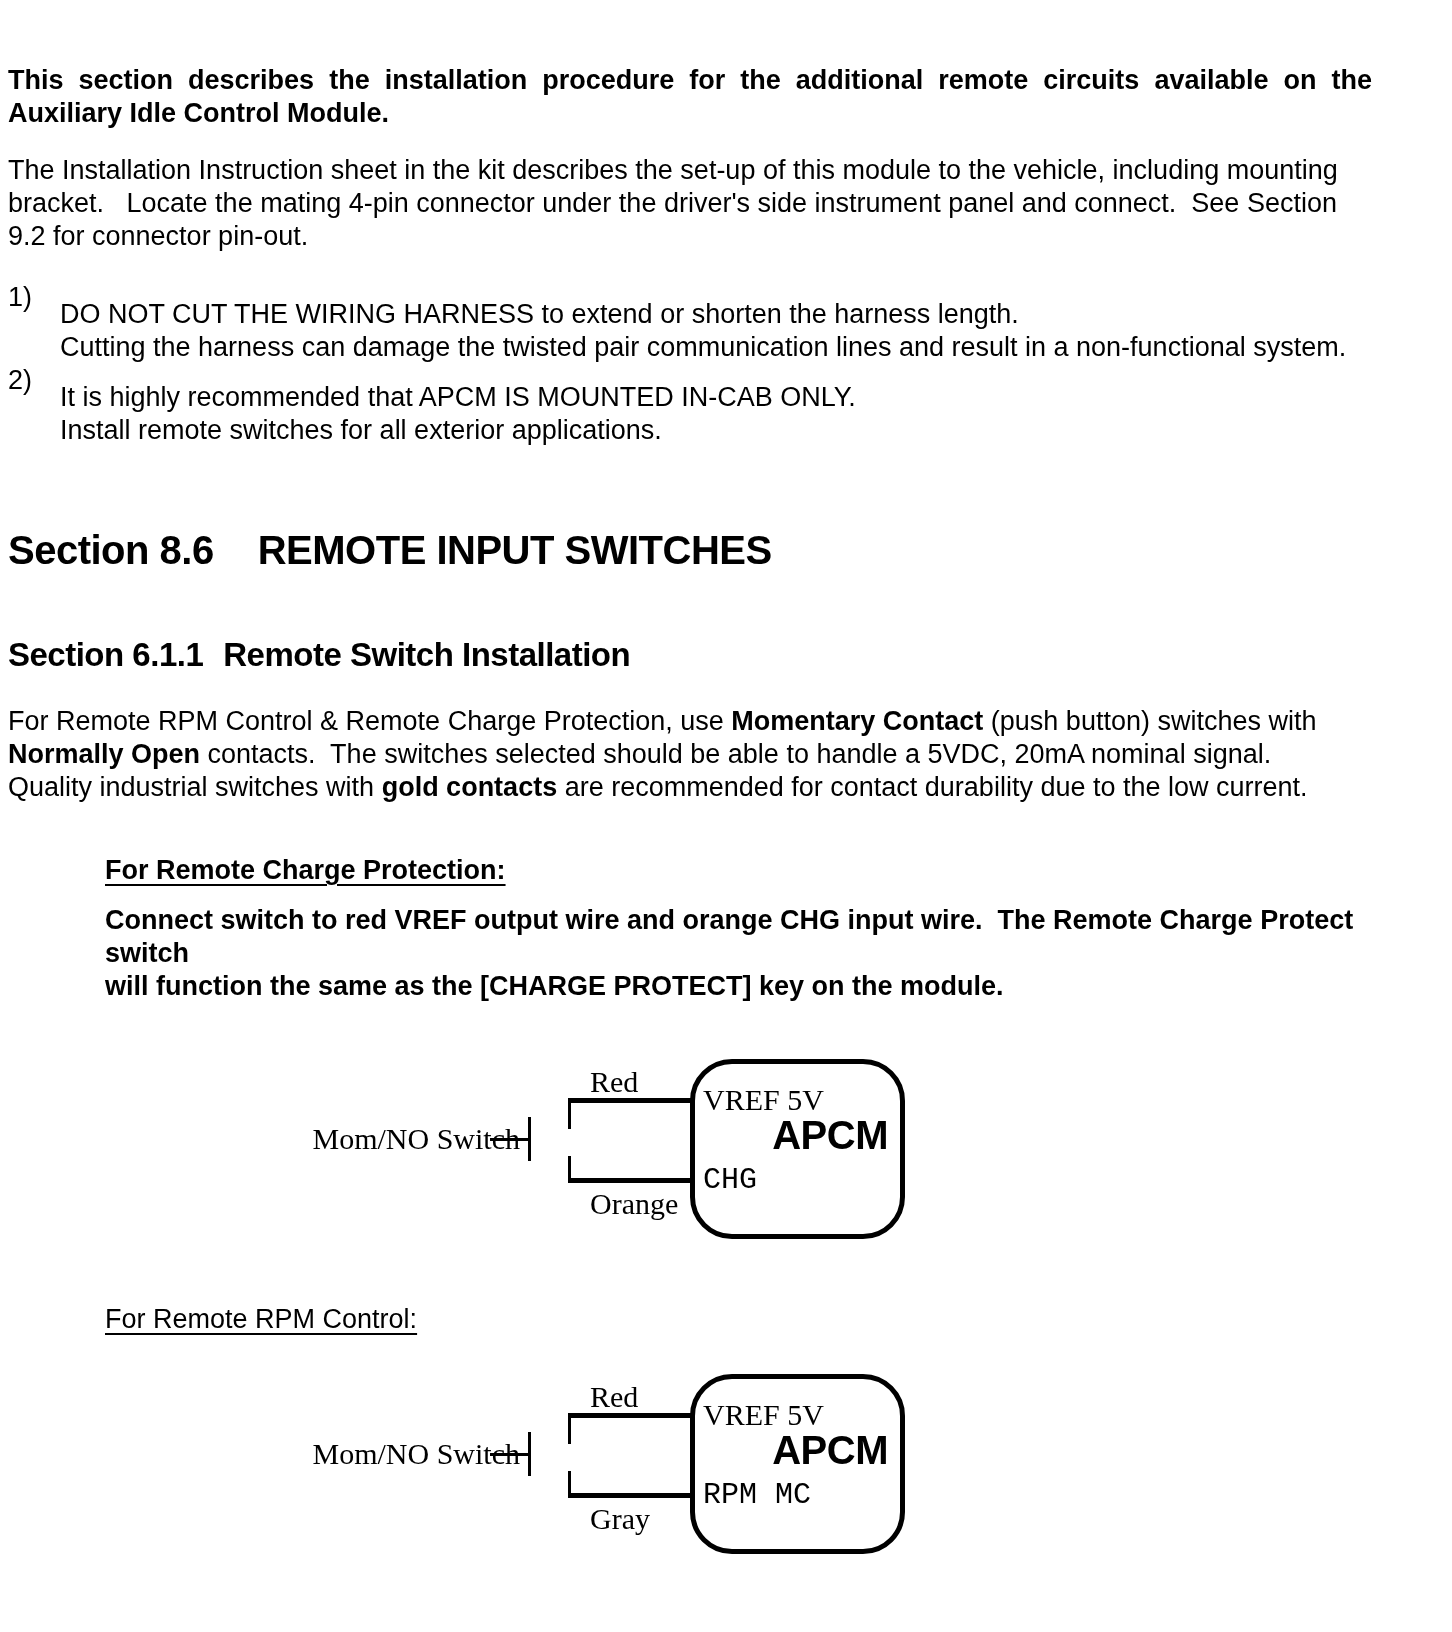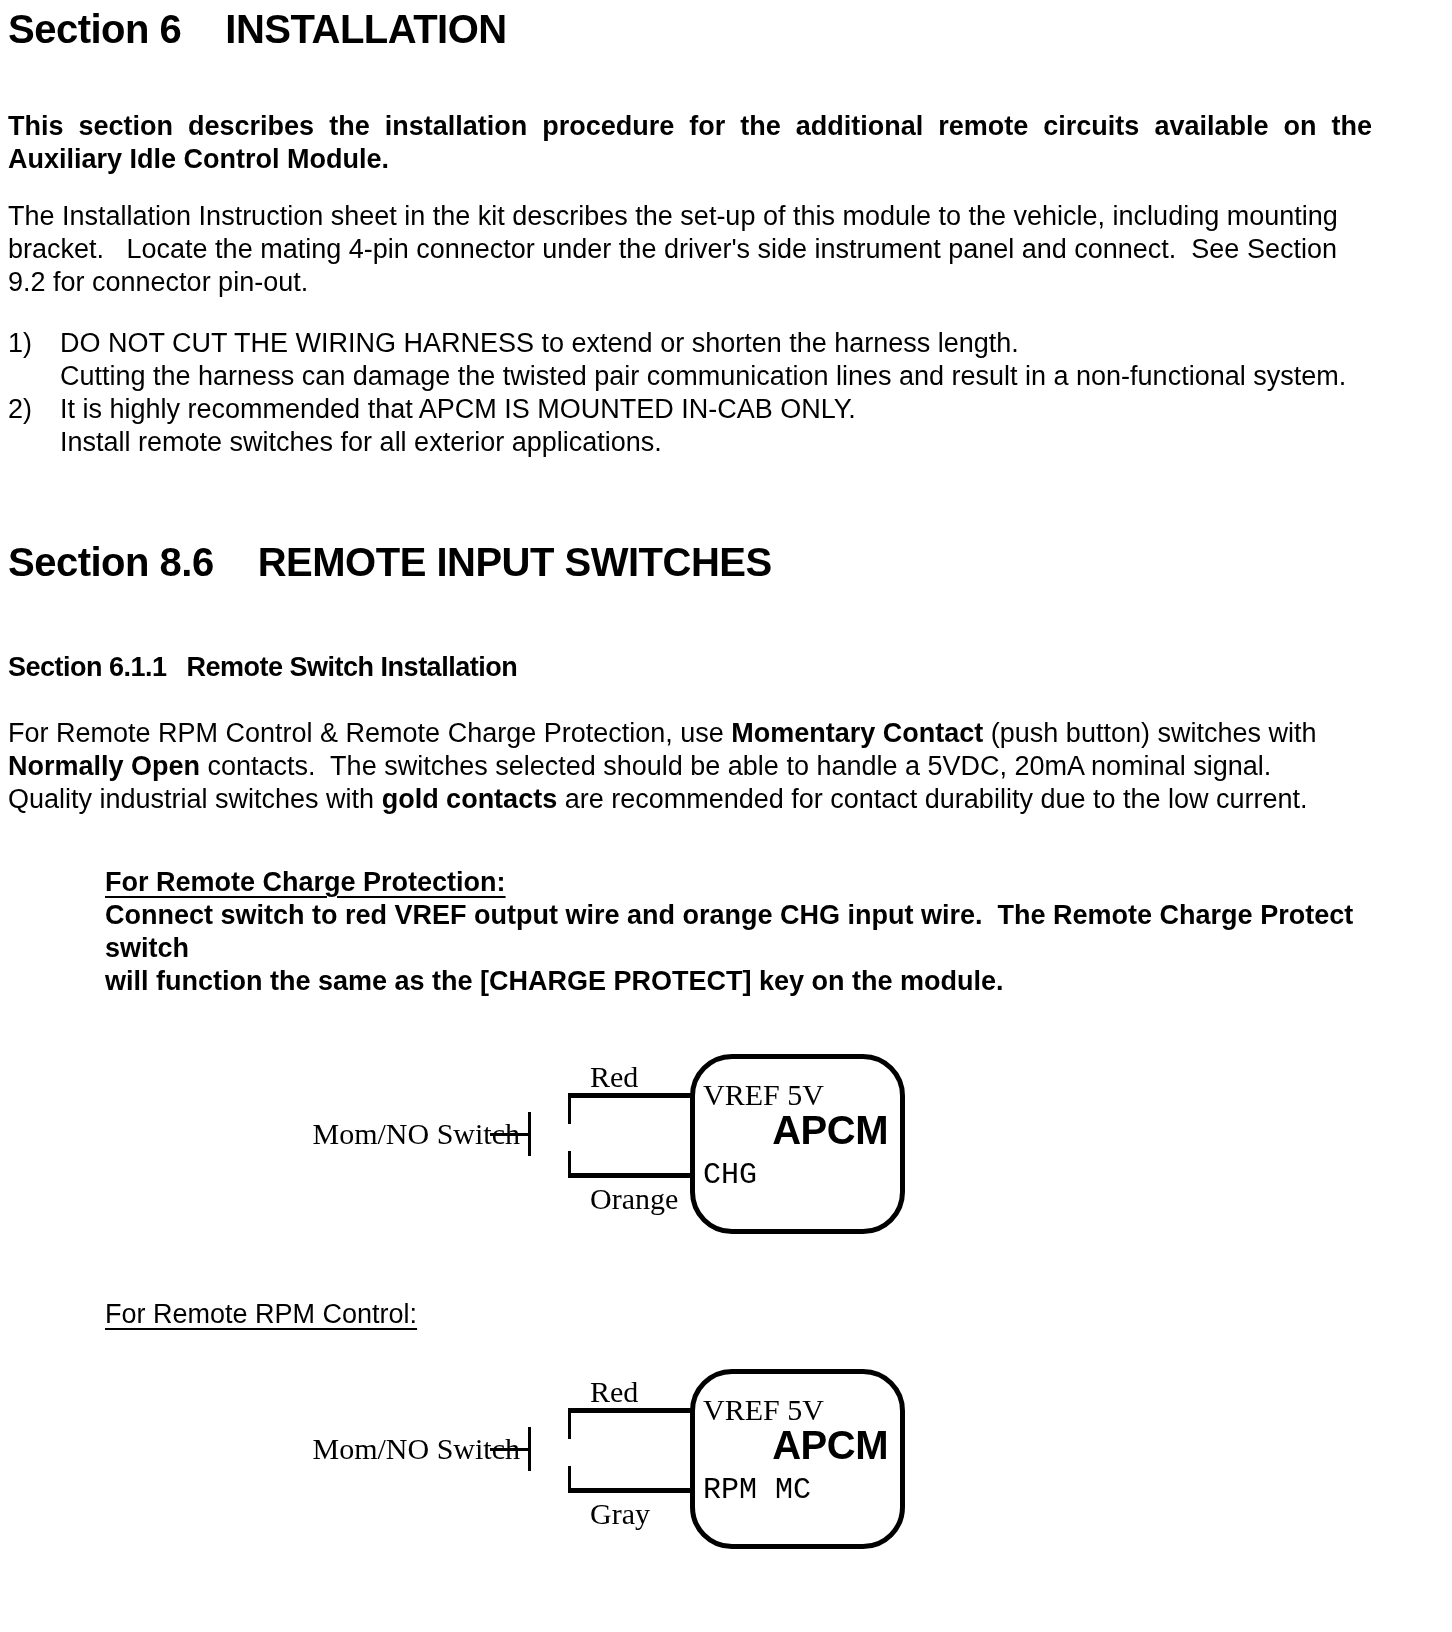--- a/index.html
+++ b/index.html
@@ -3,25 +3,25 @@
 <meta charset="utf-8">
 <style>
   html,body { margin:0; padding:0; background:#ffffff; }
   body { width:1452px; height:1632px; color:#000; overflow:hidden; }
   .page {
     position:relative; box-sizing:border-box; width:1452px; height:1632px;
     padding:6px 80px 0 8px;
     font-family:"Liberation Sans", sans-serif; font-size:27px; line-height:33px;
   }
   h1 { font-size:40px; line-height:46px; font-weight:bold; margin:0; letter-spacing:-0.5px; }
-  h2 { font-size:27px; line-height:36px; font-weight:bold; margin:0; letter-spacing:-0.5px; }
+  h2 { font-size:33px; line-height:36px; font-weight:bold; margin:0; letter-spacing:-0.5px; }
   .gap-wide { margin-left:44px; }
   .gap-small { margin-left:20px; }
   p { margin:0; }
-  .pre { white-space:pre-wrap; }
+  .pre { white-space:pre-wrap;margin-top:17px; }
   .justify { text-align:justify; }
   .bold { font-weight:bold; }
   .mt-intro { margin-top:58px; }
   .mt-para1 { margin-top:24px; }
   .mt-note  { margin-top:28px; }
   .mt-s61   { margin-top:80px; }
   .mt-s611  { margin-top:64px; }
   .mt-swpar { margin-top:32px; }
   .mt-charge{ margin-top:50px;font-weight:bold; }
   .mt-rpm   { margin-top:52px; }
@@ -51,21 +51,20 @@
   .d-pin-bot { left:695px; top:122px;font-family:Liberation Mono, monospace; }
   .d-apcm { position:absolute; left:760px; top:78px; width:120px; text-align:right;
             font-family:"Liberation Sans", sans-serif; font-weight:bold; font-size:40px;
             letter-spacing:-0.5px; }
 </style>
 </head>
 <body>
 
 <div class="page">
 
-  <h1><span>Section 6</span><span class="gap-wide">INSTALLATION</span></h1>
 
   <p class="bold justify mt-intro">This section describes the installation procedure for the additional remote circuits available on the Auxiliary Idle Control Module.</p>
 
   <p class="pre mt-para1">The Installation Instruction sheet in the kit describes the set-up of this module to the vehicle, including mounting
 bracket.   Locate the mating 4-pin connector under the driver's side instrument panel and connect.  See Section
 9.2 for connector pin-out.</p>
 
   <div class="mt-note">
     <div class="nrow">
       <span class="nnum">1)</span>

